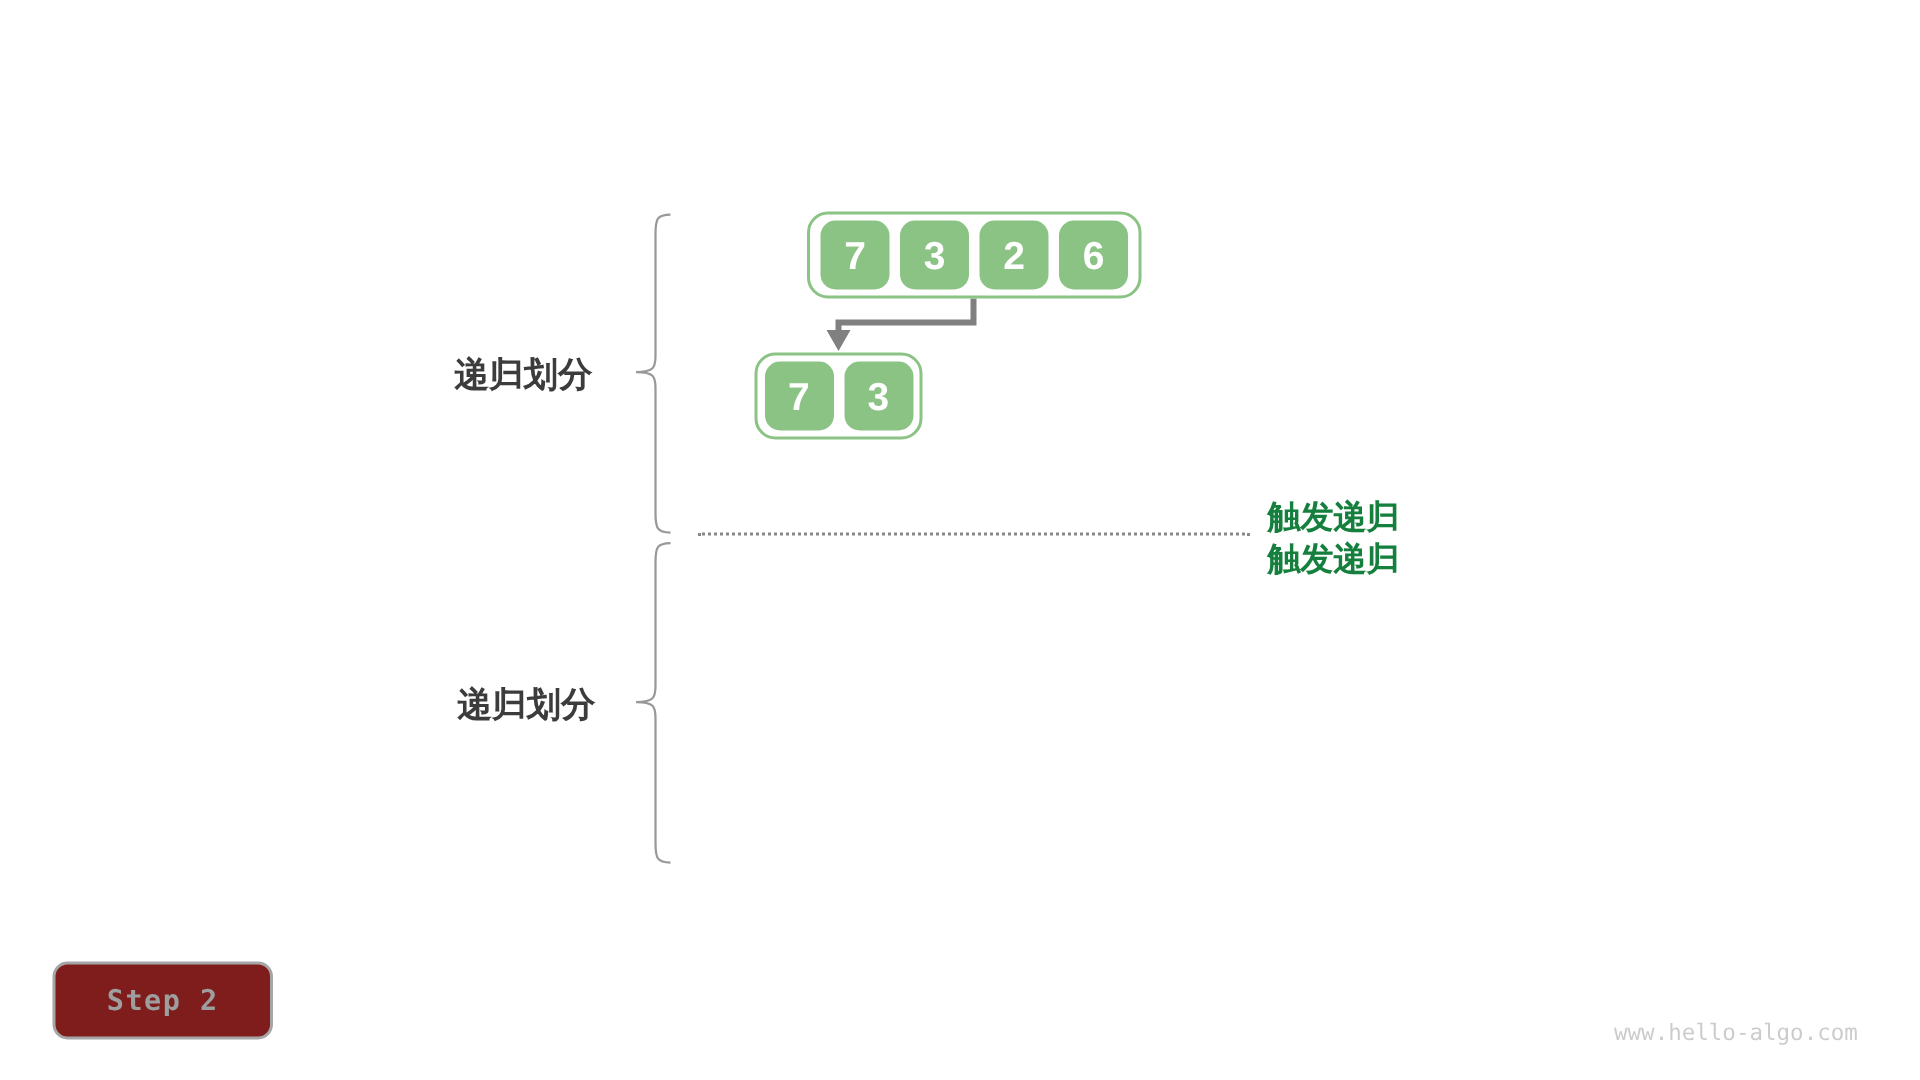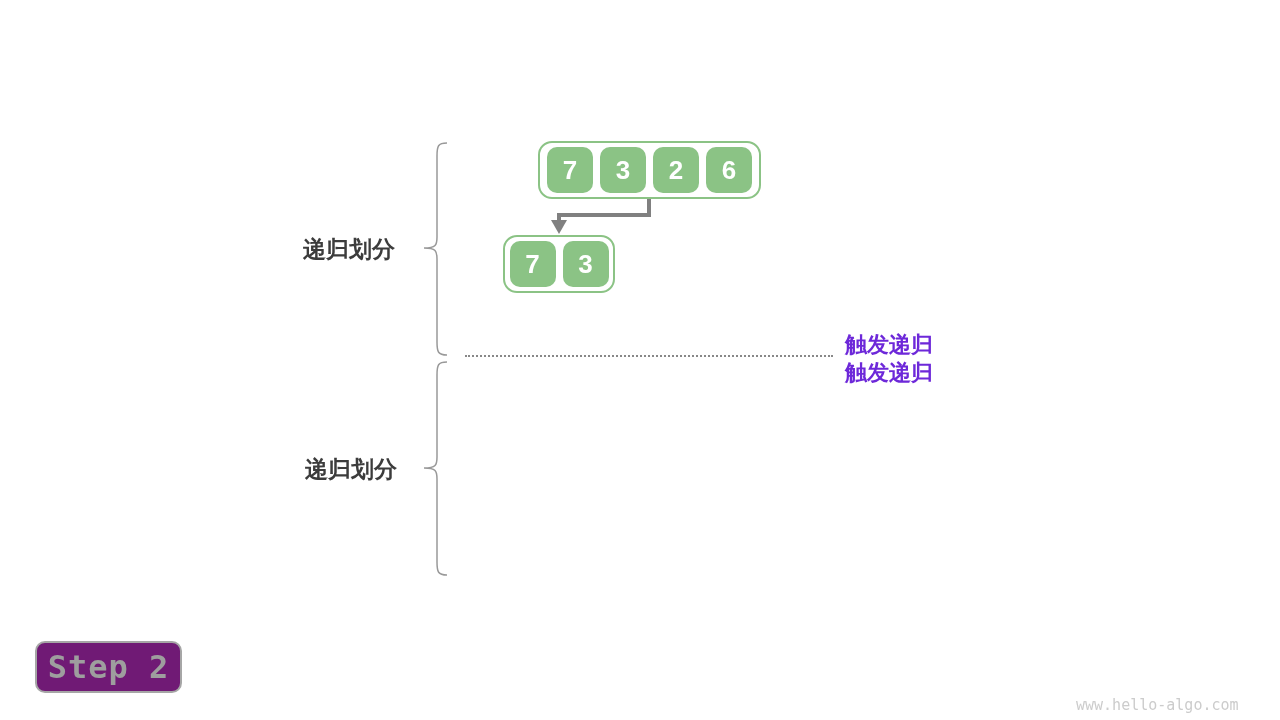--- a/index.html
+++ b/index.html
@@ -56,52 +56,51 @@
     width: 368px; height: 0;
     border-top: 2px dotted #888888;
   }
 
   
   .termination-label {
     position: absolute;
     left: 845px; top: 331px;
     font-size: 22px;
     font-weight: bold;
-    color: #6d28d9;
+    color: #15803d;
     line-height: 28px;
     white-space: nowrap;
   }
 
   
   .step-badge {
     position: absolute;
     left: 35px; top: 641px;
     width: 147px; height: 52px;
-    background: #701a75;
+    background: #7f1d1d;
     border: 2px solid #a6a6a6;
     border-radius: 10px;
     display: flex;
     align-items: center;
     justify-content: center;
     font-family: "DejaVu Sans Mono", monospace;
-    font-size: 32px;
+    font-size: 19px;
     font-weight: bold;
     color: #9e9e9e;
     letter-spacing: 1px;
   }
 
   
   .watermark {
     position: absolute;
     left: 1076px; top: 679px;
     font-family: "DejaVu Sans Mono", monospace;
     font-size: 15px;
     color: #cccccc;
     white-space: nowrap;
-    margin-top: 17px;
   }
 </style>
 </head>
 <body>
 
 <div class="canvas">
 
   <svg class="overlay" viewBox="0 0 1280 720">
 
     <polyline points="649,199 649,215 559,215 559,221" fill="none" stroke="#808080" stroke-width="4"></polyline>

